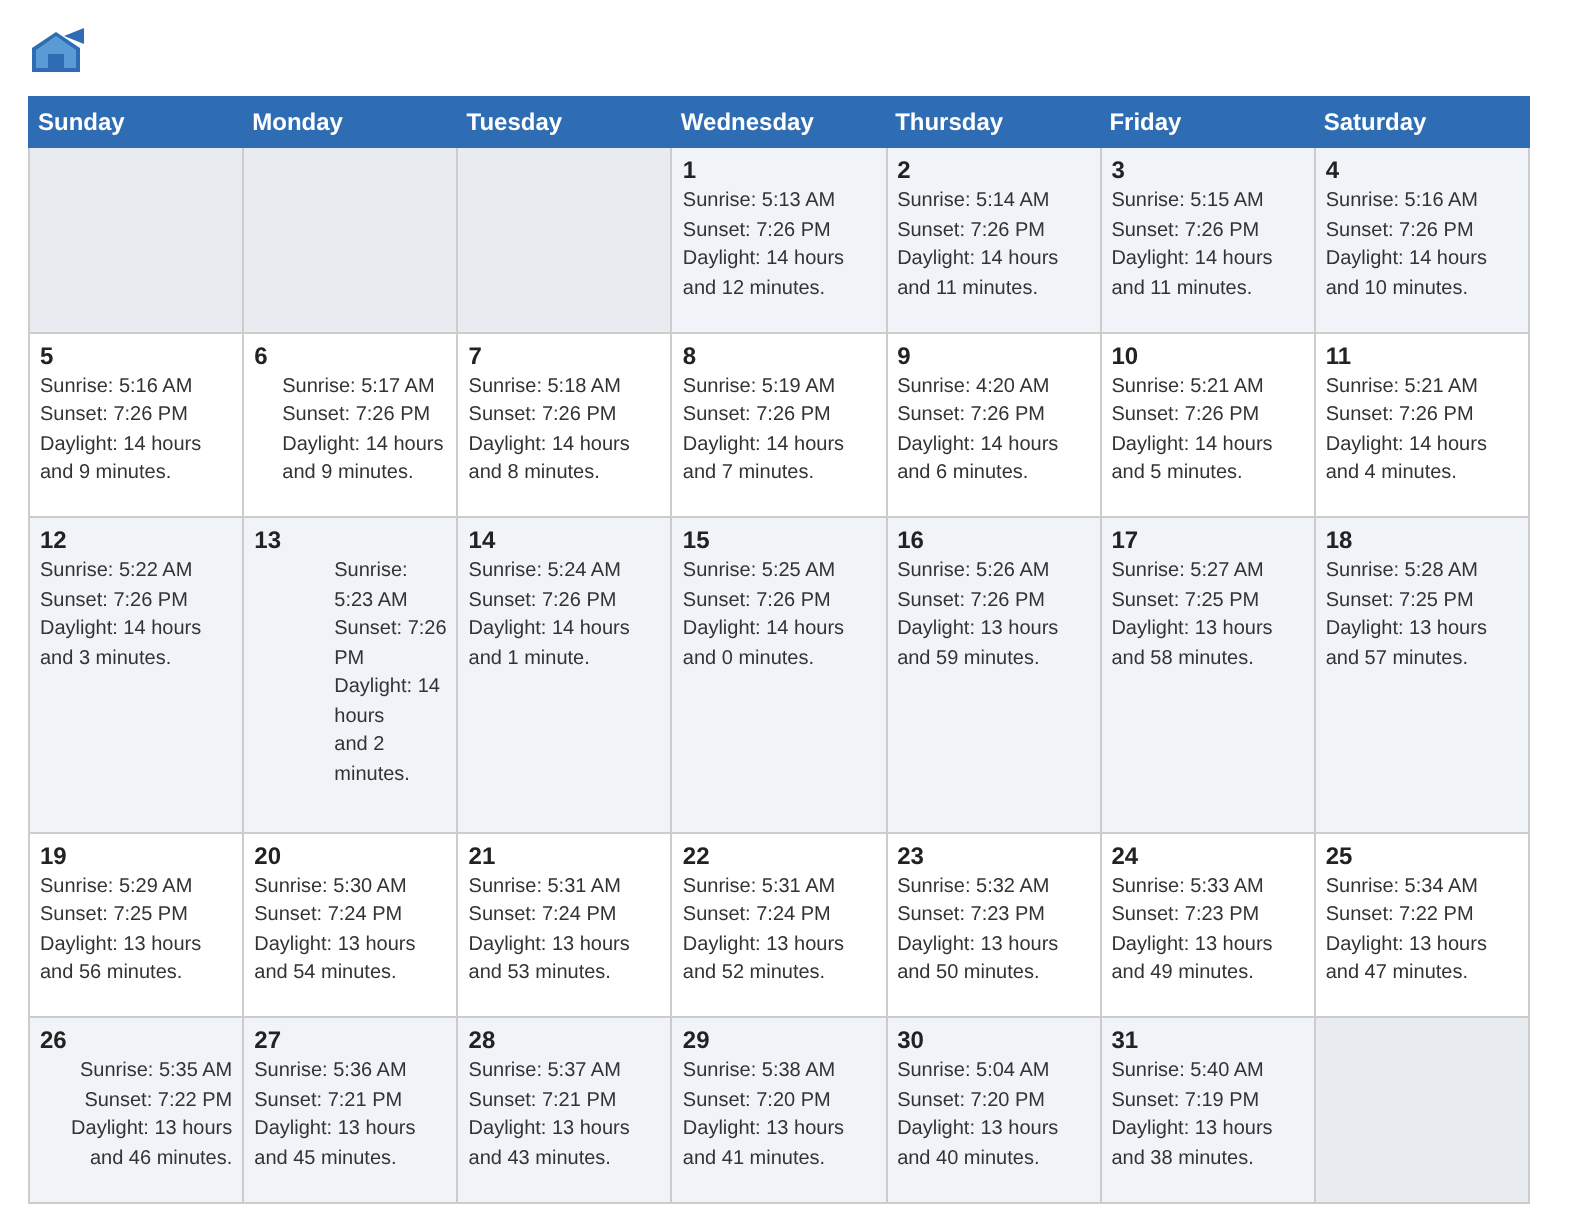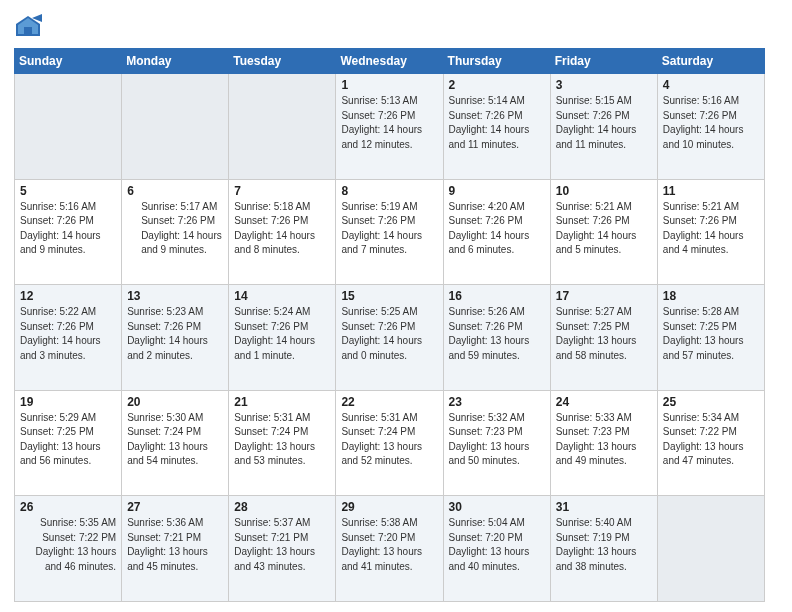--- a/index.html
+++ b/index.html
@@ -229,21 +229,21 @@
         <tr class="row-shaded">
           <td>
             <span class="day-num">12</span>
             <div class="cell-text" style="white-space: pre-line;">Sunrise: 5:22 AM
 Sunset: 7:26 PM
 Daylight: 14 hours
 and 3 minutes.</div>
           </td>
           <td>
             <span class="day-num">13</span>
-            <div class="cell-text" style="white-space: pre-line;">Sunrise: 5:23 AM
+            <div class="cell-text" style="white-space: pre-line; margin-left: 40px;">Sunrise: 5:23 AM
 Sunset: 7:26 PM
 Daylight: 14 hours
 and 2 minutes.</div>
           </td>
           <td>
             <span class="day-num">14</span>
             <div class="cell-text" style="white-space: pre-line;">Sunrise: 5:24 AM
 Sunset: 7:26 PM
 Daylight: 14 hours
 and 1 minute.</div>

